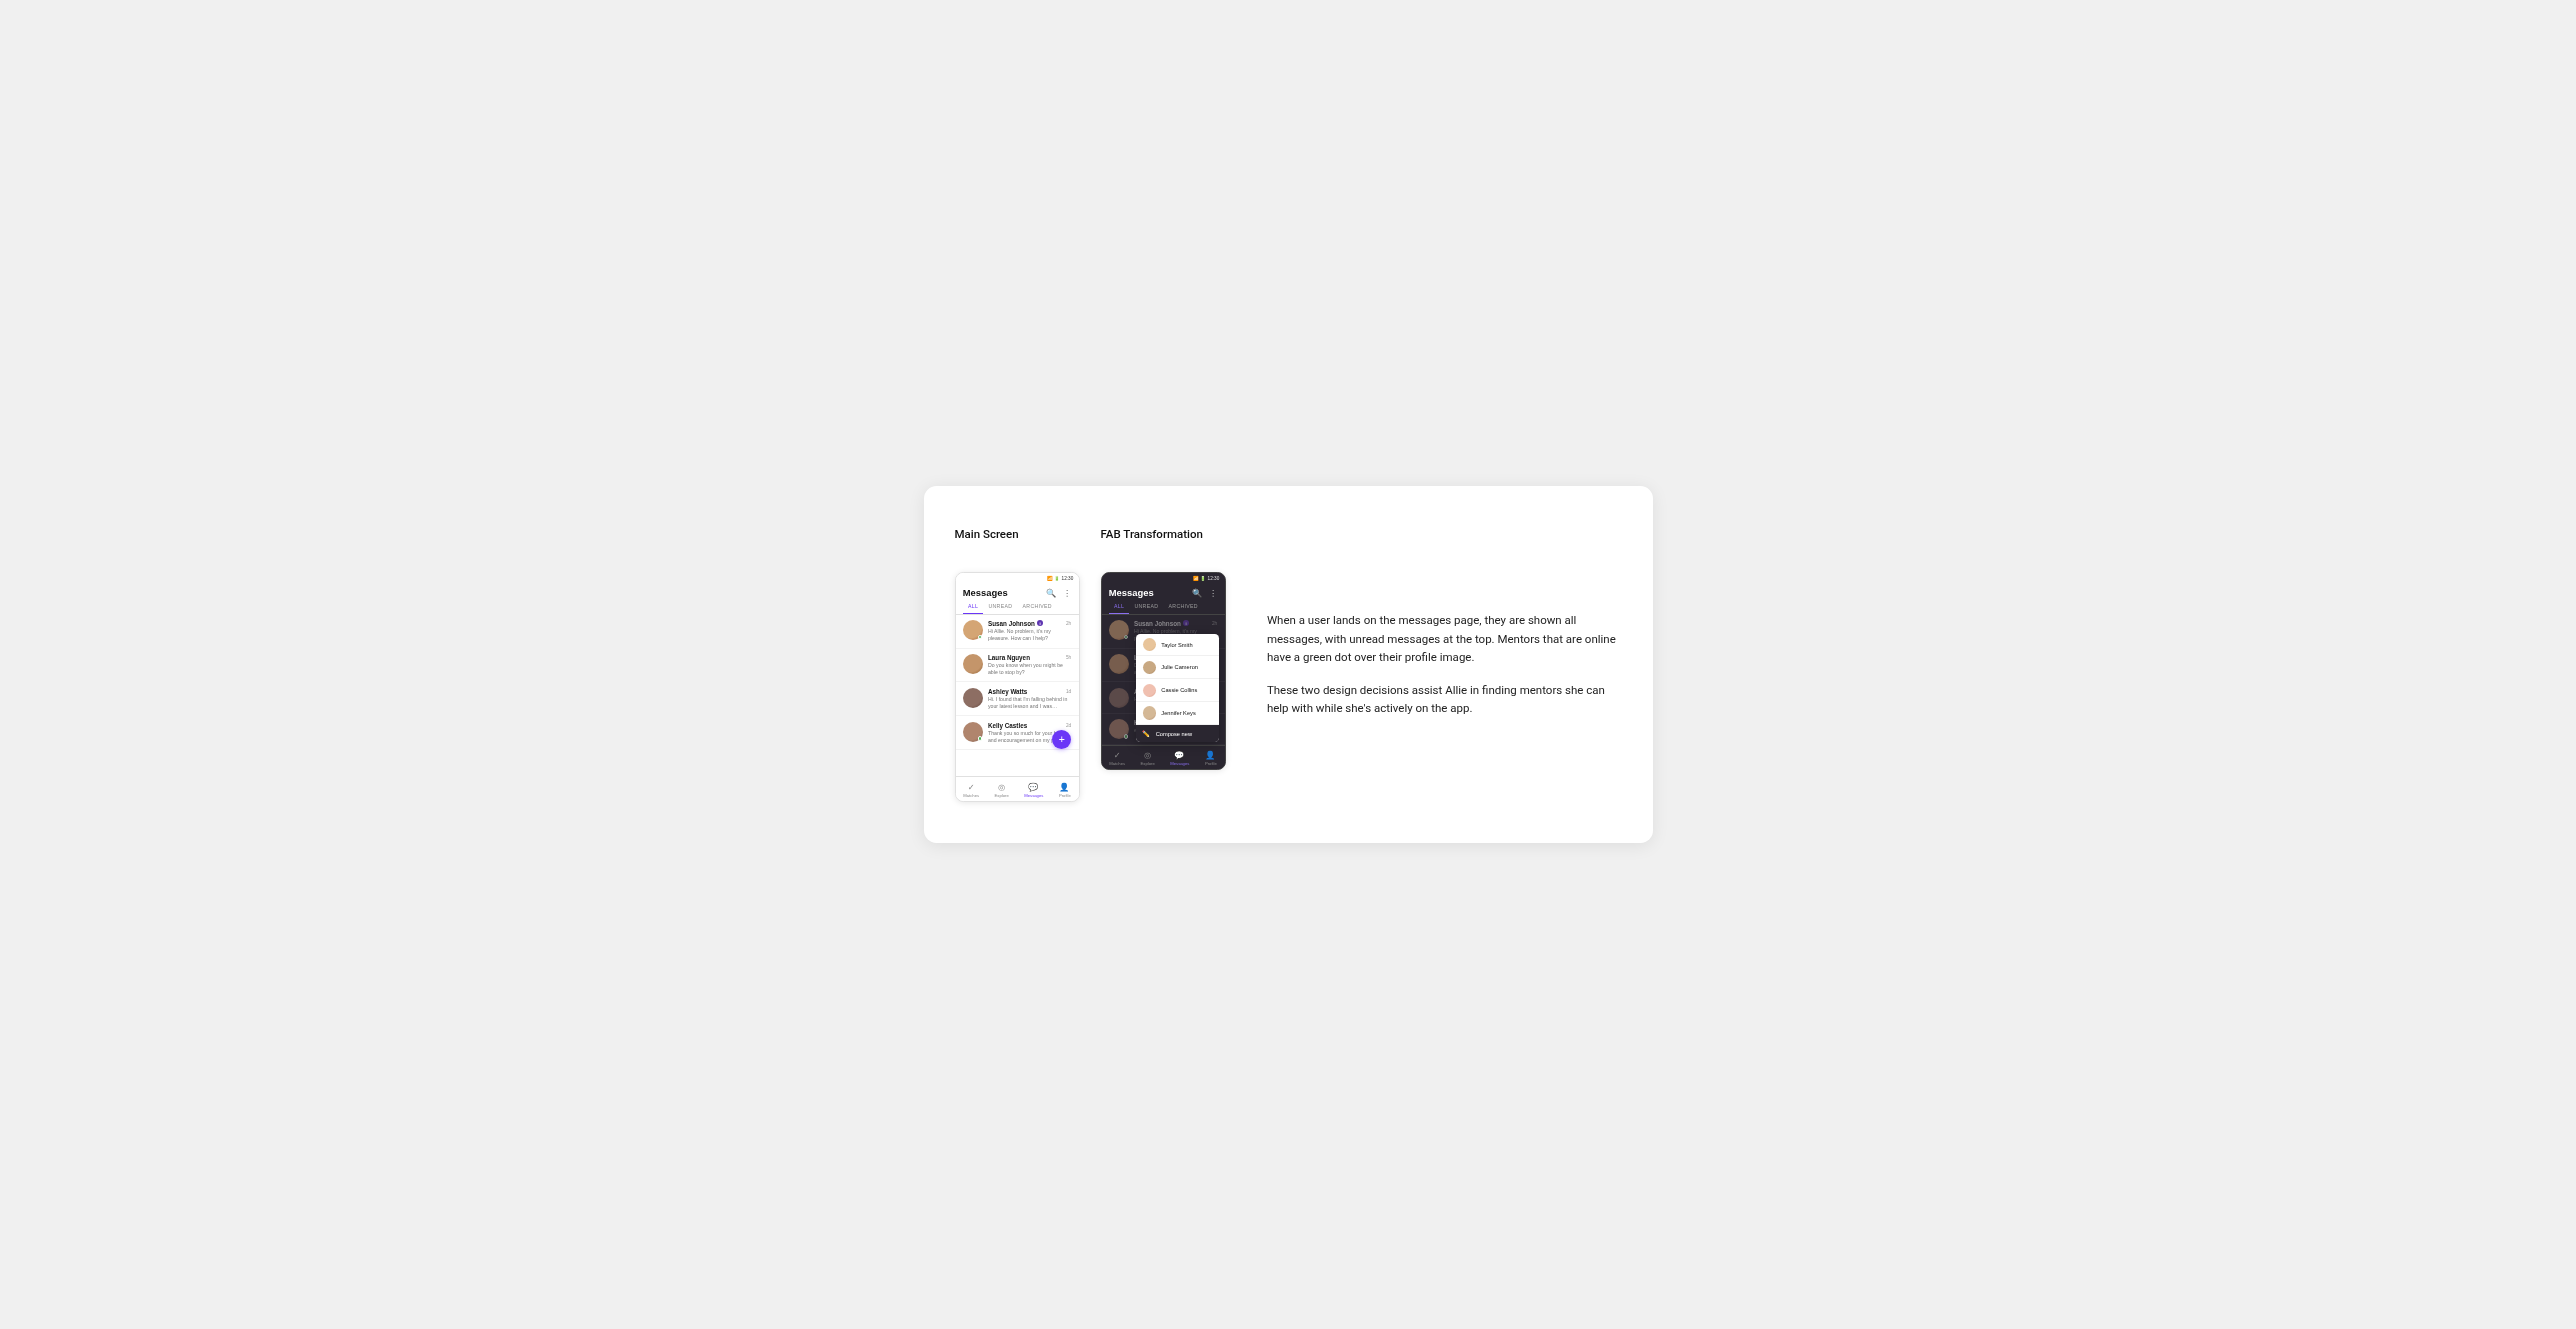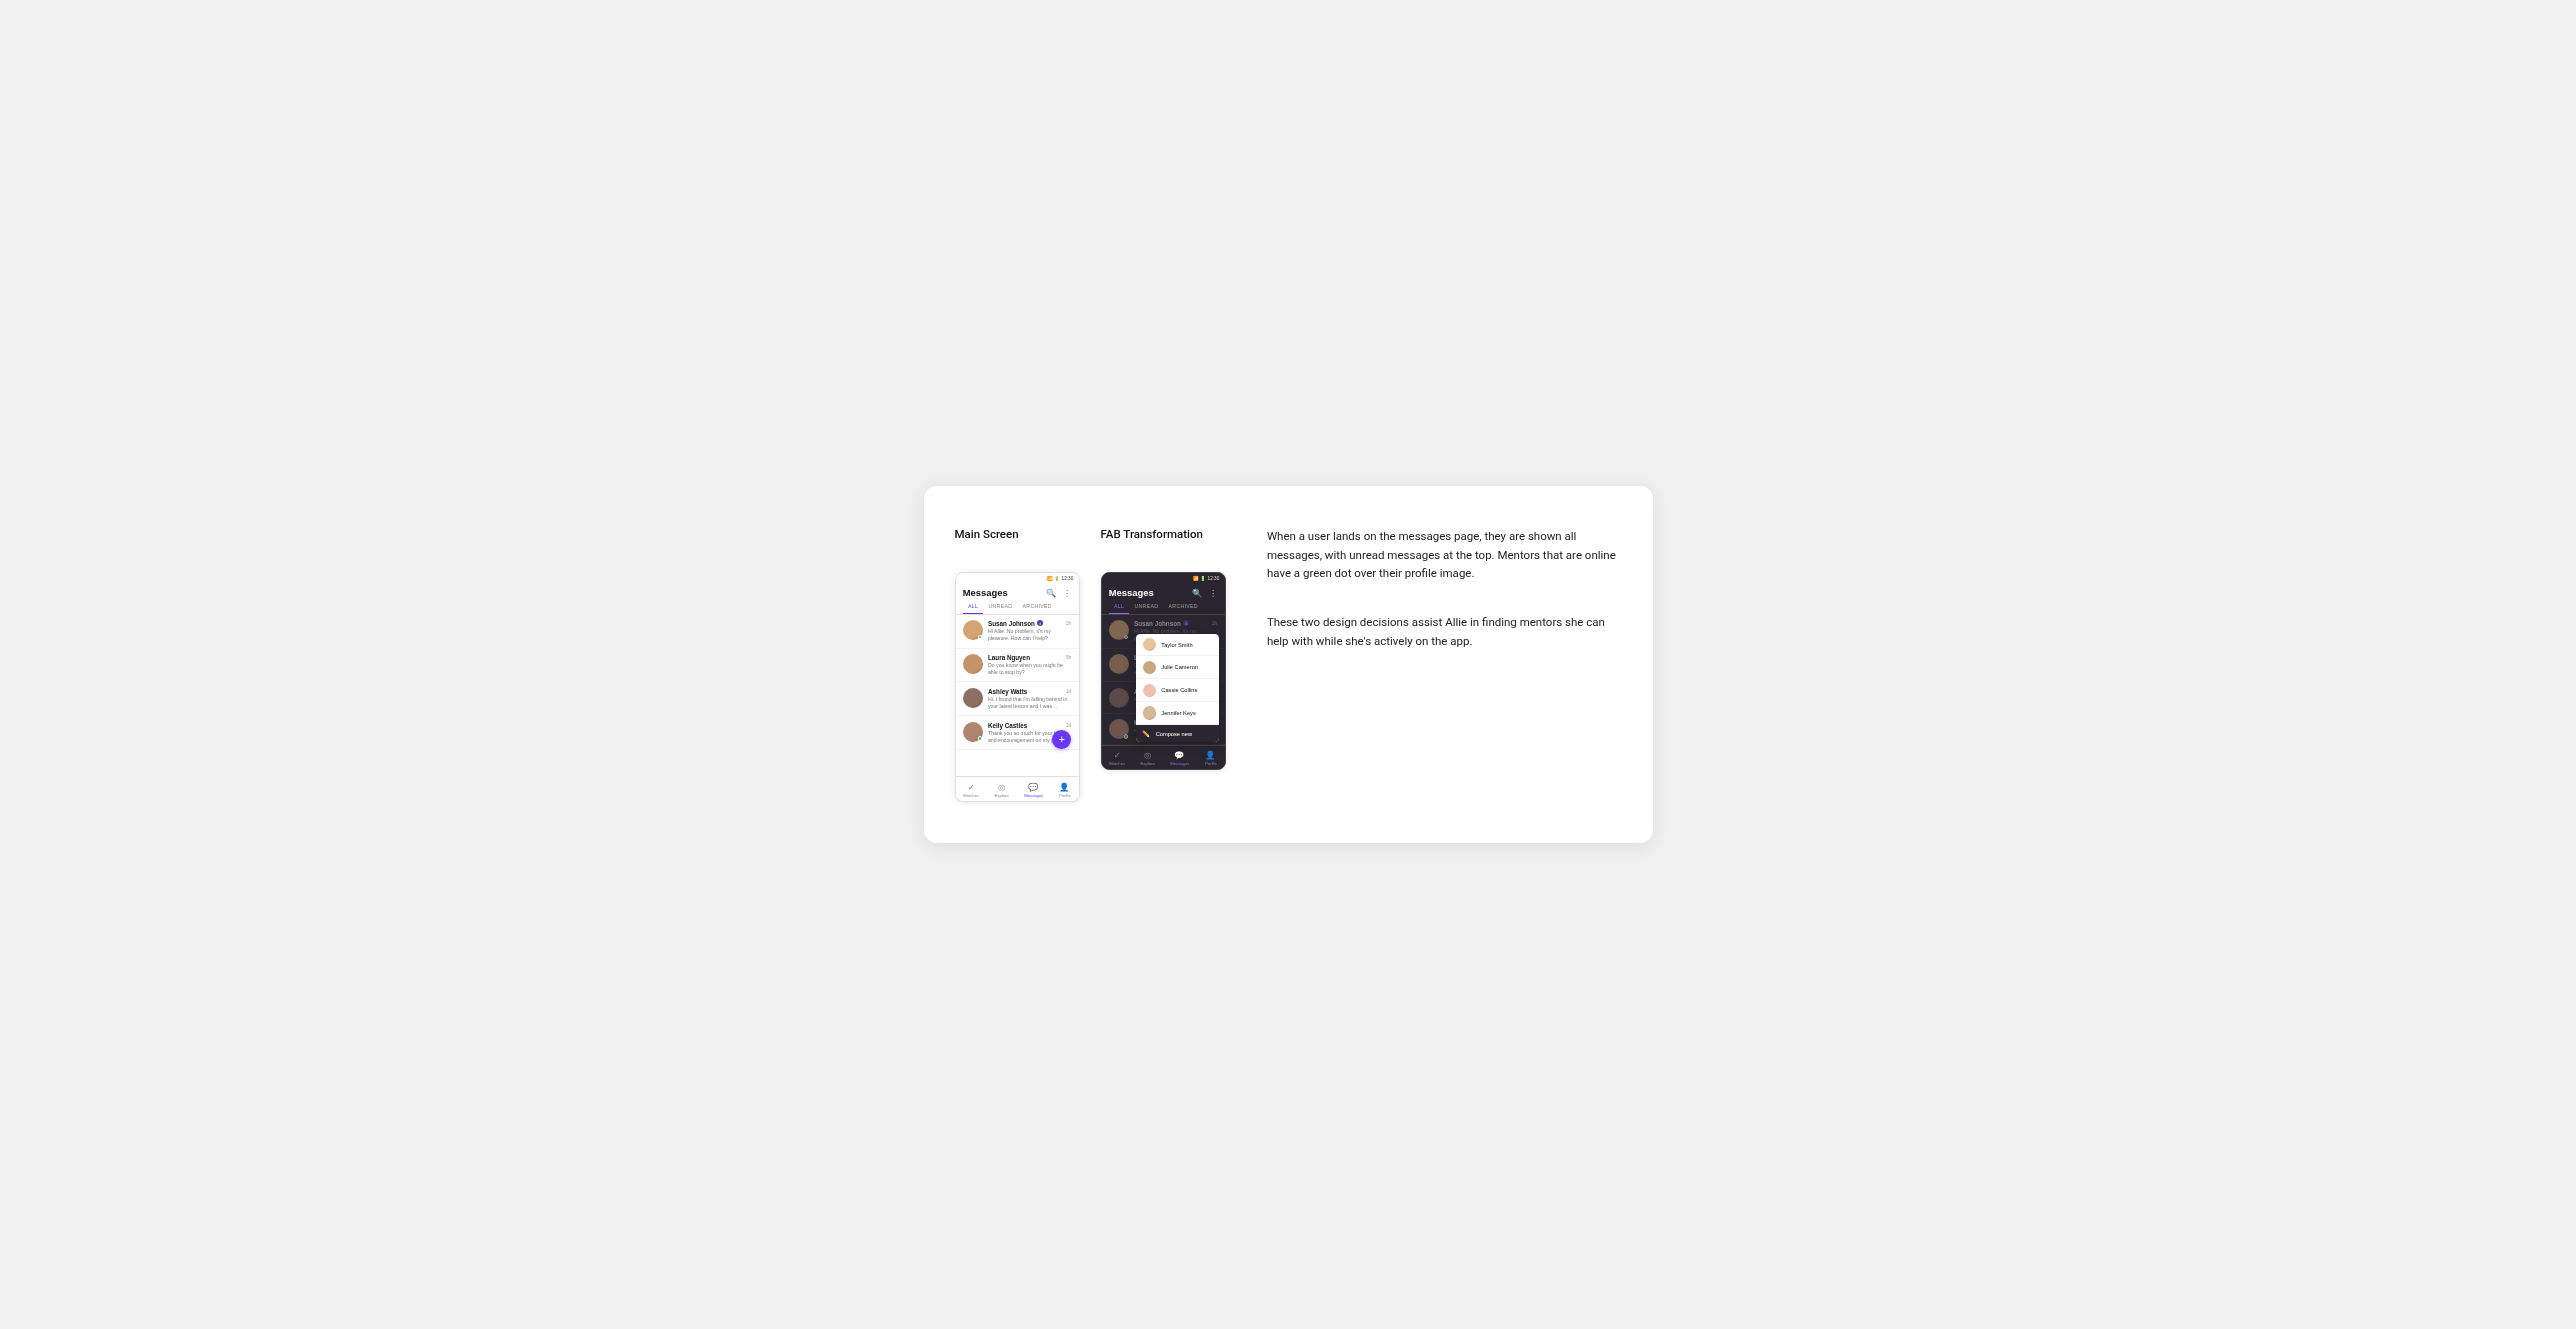--- a/index.html
+++ b/index.html
@@ -299,22 +299,22 @@
     .fab-menu-item.compose-item .mini-name {
       color: #fff;
       font-size: 5.7px;
     }
 
     
     .description-section {
       flex: 1;
       display: flex;
       flex-direction: column;
+      justify-content: center;
       padding-left: 10.4px;
-      gap: 16px;
     }
     .description-section p {
       font-size: 11.5px;
       color: #222;
       line-height: 1.6;
       margin-bottom: 14.6px;
     }
     .description-section p:last-child { margin-bottom: 0; }
 
     

